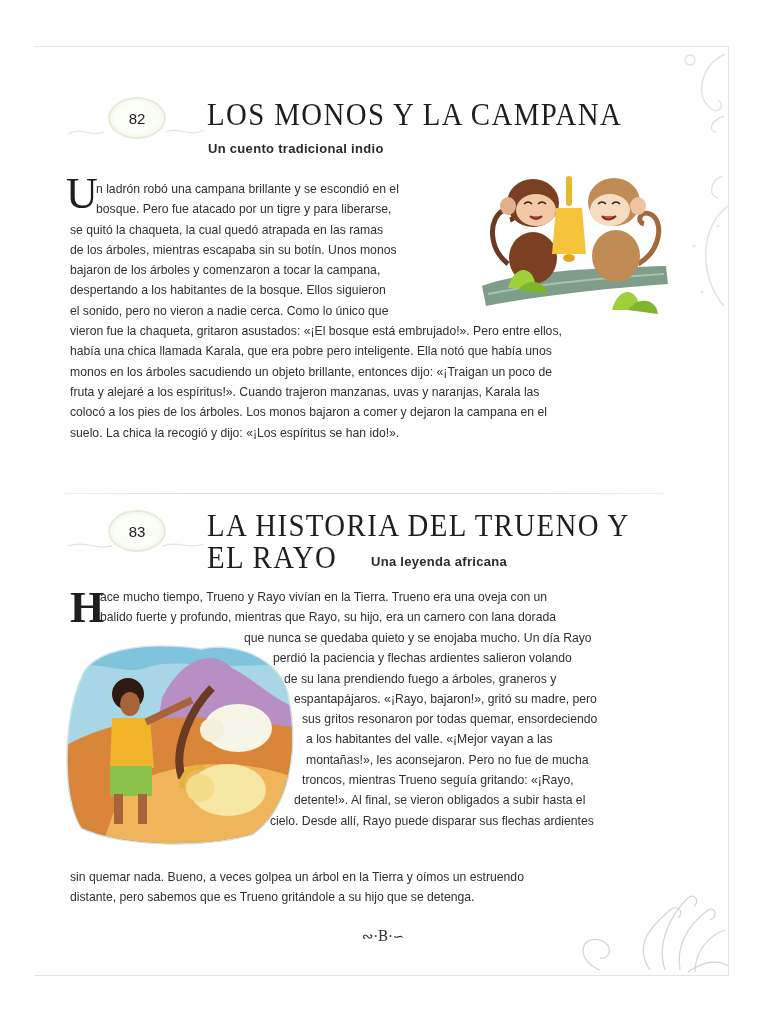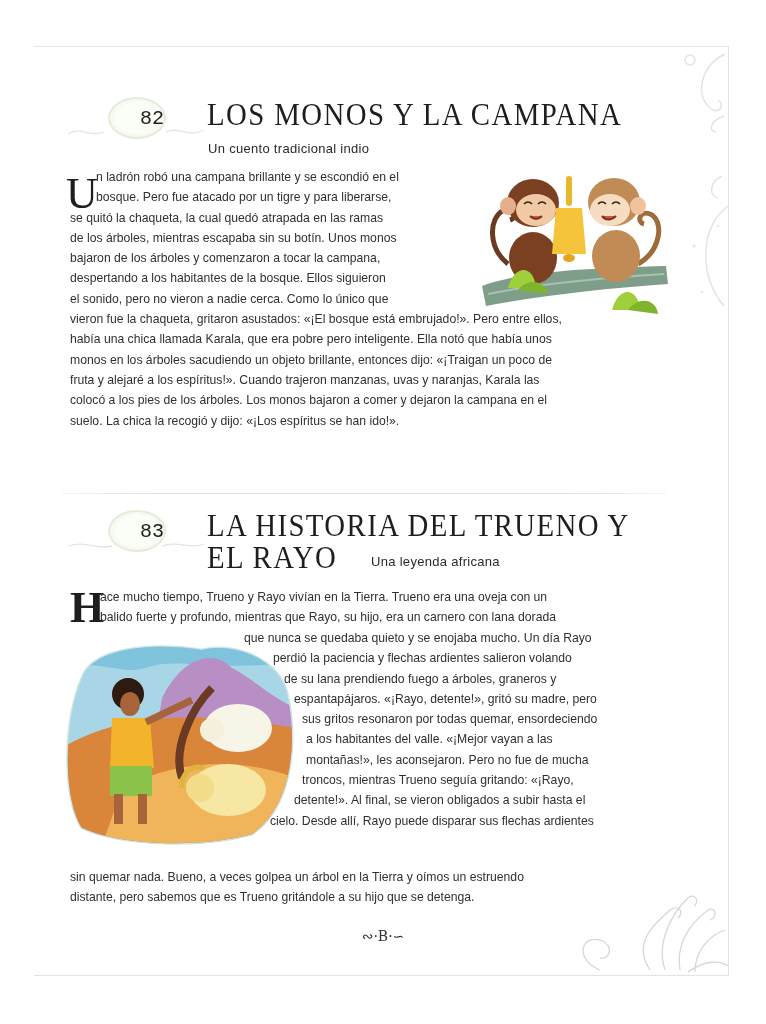--- a/index.html
+++ b/index.html
@@ -3,26 +3,26 @@
 <meta charset="utf-8">
 <style>
   html, body { margin:0; padding:0; }
   body { width:766px; height:1024px; background:#ffffff; position:relative; overflow:hidden;
          font-family:"DejaVu Sans", sans-serif; color:#2b2b2b; }
   .page { position:absolute; left:34px; top:46px; width:694px; height:928px; background:#fff;
           border-top:1px solid #e6e6e6; border-right:1px solid #e3e3e3; border-bottom:1px solid #e3e3e3; }
   .deco { position:absolute; }
   .num-badge { position:absolute; width:58px; height:42px; border-radius:50%;
                background:radial-gradient(ellipse at center,#fbfdf7 55%,#e9efdf 100%);
-               border:2px solid #e5ecd9; box-sizing:border-box; display:flex; align-items:center; justify-content:flex-end;
-               font-family:Liberation Mono, monospace; font-size:20px; color:#222; }
+               border:2px solid #e5ecd9; box-sizing:border-box; display:flex; align-items:center; justify-content:center;
+               font-family:Liberation Sans, sans-serif; font-size:15px; color:#222; }
   .flourish { position:absolute; }
   .title { position:absolute; font-family:"Liberation Serif", serif; font-size:31px; letter-spacing:1.5px;
            color:#1e1e1e; line-height:32px; transform:scaleX(0.93); transform-origin:left top; white-space:nowrap; }
-  .subtitle { position:absolute; font-family:"Liberation Sans", sans-serif; font-size:13px; color:#2a2a2a; letter-spacing:0.3px; }
+  .subtitle { position:absolute; font-family:"Liberation Sans", sans-serif; font-size:13px; color:#2a2a2a; letter-spacing:0.3px;font-weight:bold; }
   .body-text { position:absolute; font-family:"Liberation Sans", sans-serif; font-size:12.2px; line-height:20.3px; color:#303030; white-space:nowrap; }
   .body-text .line { display:block; }
   .dropcap { position:absolute; font-family:"Liberation Serif", serif; font-size:44px; color:#1e1e1e; line-height:40px; }
   .divider { position:absolute; left:62px; width:604px; height:1px; background:linear-gradient(90deg,#f3f3f3,#dcdcdc 20%,#dcdcdc 80%,#f3f3f3); }
   .footer-mark { position:absolute; left:0; right:0; top:928px; text-align:center; font-family:"DejaVu Serif", serif; font-size:14px; color:#333; }
 </style>
 </head>
 <body>
 
 <div class="page"></div>
@@ -57,21 +57,21 @@
   <svg class="flourish" style="left:66px;top:122px" width="140" height="18" viewBox="0 0 140 18">
     <path d="M2 12 C15 4 25 16 38 10 M100 10 C112 4 122 16 138 8" fill="none" stroke="#e2e6e2" stroke-width="1.3"></path>
   </svg>
   <div class="num-badge" style="left:108px;top:97px">
     <span>82</span>
   </div>
   <div class="title" style="left:207px;top:99px">LOS MONOS Y LA CAMPANA</div>
   <div class="subtitle" style="left:208px;top:141px">Un cuento tradicional indio</div>
 
   <div class="dropcap" style="left:66px;top:174px">U</div>
-  <div class="body-text" style="left:70px;top:167px">
+  <div class="body-text" style="left:70px;top:179px">
     <span class="line" style="padding-left:26px">n ladrón robó una campana brillante y se escondió en el</span>
     <span class="line" style="padding-left:26px">bosque. Pero fue atacado por un tigre y para liberarse,</span>
     <span class="line">se quitó la chaqueta, la cual quedó atrapada en las ramas</span>
     <span class="line">de los árboles, mientras escapaba sin su botín. Unos monos</span>
     <span class="line">bajaron de los árboles y comenzaron a tocar la campana,</span>
     <span class="line">despertando a los habitantes de la bosque. Ellos siguieron</span>
     <span class="line">el sonido, pero no vieron a nadie cerca. Como lo único que</span>
     <span class="line">vieron fue la chaqueta, gritaron asustados: «¡El bosque está embrujado!». Pero entre ellos,</span>
     <span class="line">había una chica llamada Karala, que era pobre pero inteligente. Ella notó que había unos</span>
     <span class="line">monos en los árboles sacudiendo un objeto brillante, entonces dijo: «¡Traigan un poco de</span>
@@ -129,21 +129,21 @@
 
   <div class="dropcap" style="left:70px;top:588px;font-weight:bold">H</div>
   <div class="body-text" style="left:70px;top:587px">
     <span class="line" style="padding-left:30px">ace mucho tiempo, Trueno y Rayo vivían en la Tierra. Trueno era una oveja con un</span>
     <span class="line" style="padding-left:30px">balido fuerte y profundo, mientras que Rayo, su hijo, era un carnero con lana dorada</span>
   </div>
   <div class="body-text" style="left:0;top:628px;width:670px">
     <span class="line" style="padding-left:244px">que nunca se quedaba quieto y se enojaba mucho. Un día Rayo</span>
     <span class="line" style="padding-left:273px">perdió la paciencia y flechas ardientes salieron volando</span>
     <span class="line" style="padding-left:284px">de su lana prendiendo fuego a árboles, graneros y</span>
-    <span class="line" style="padding-left:294px">espantapájaros. «¡Rayo, detente!», gritó su madre, pero</span>
+    <span class="line" style="padding-left:294px">espantapájaros. «¡Rayo, bajaron!», gritó su madre, pero</span>
     <span class="line" style="padding-left:302px">sus gritos resonaron por todas quemar, ensordeciendo</span>
     <span class="line" style="padding-left:306px">a los habitantes del valle. «¡Mejor vayan a las</span>
     <span class="line" style="padding-left:306px">montañas!», les aconsejaron. Pero no fue de mucha</span>
     <span class="line" style="padding-left:302px">troncos, mientras Trueno seguía gritando: «¡Rayo,</span>
     <span class="line" style="padding-left:294px">detente!». Al final, se vieron obligados a subir hasta el</span>
     <span class="line" style="padding-left:270px">cielo. Desde allí, Rayo puede disparar sus flechas ardientes</span>
   </div>
   <div class="body-text" style="left:70px;top:867px">
     <span class="line">sin quemar nada. Bueno, a veces golpea un árbol en la Tierra y oímos un estruendo</span>
     <span class="line">distante, pero sabemos que es Trueno gritándole a su hijo que se detenga.</span>

